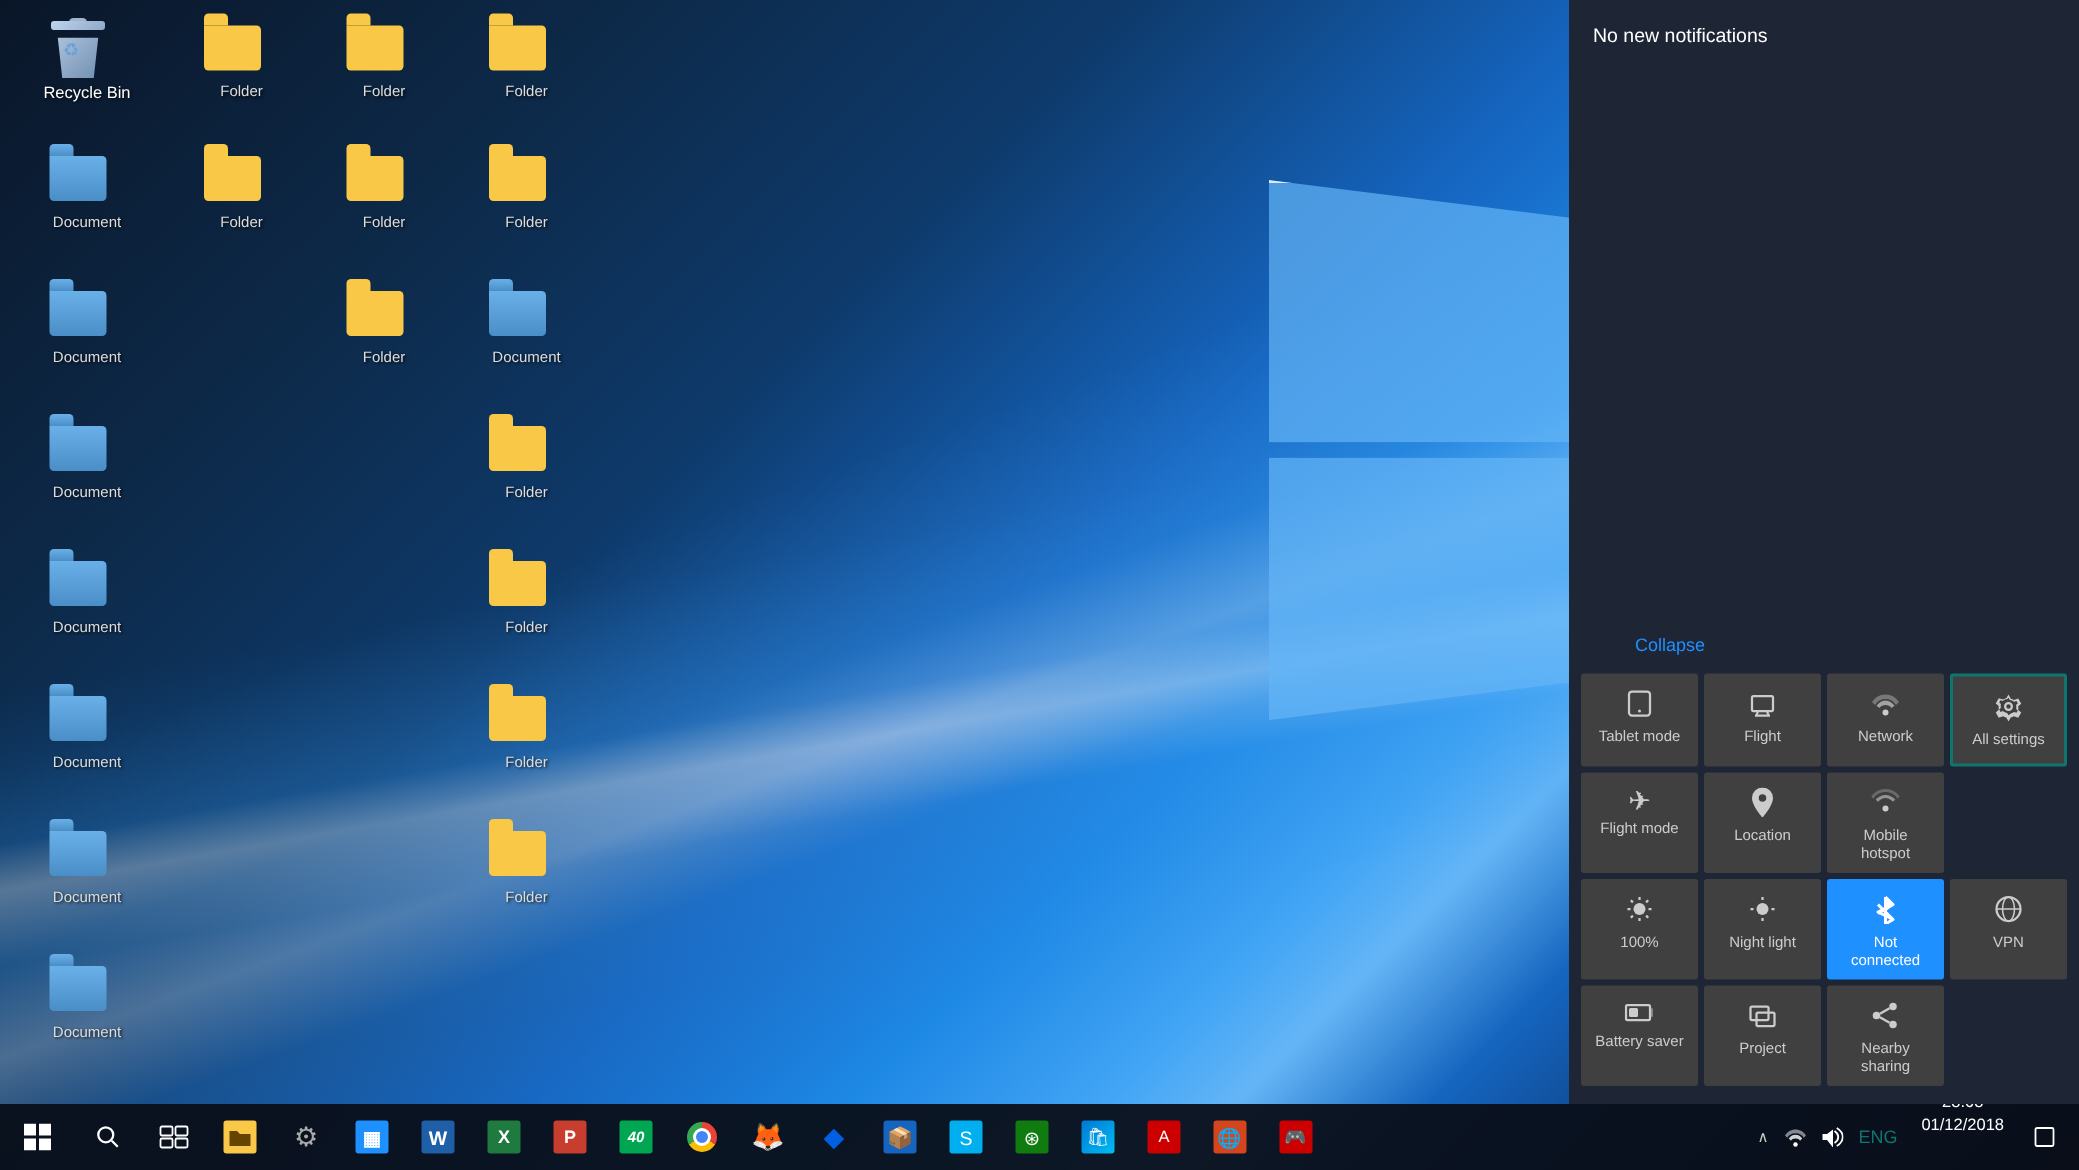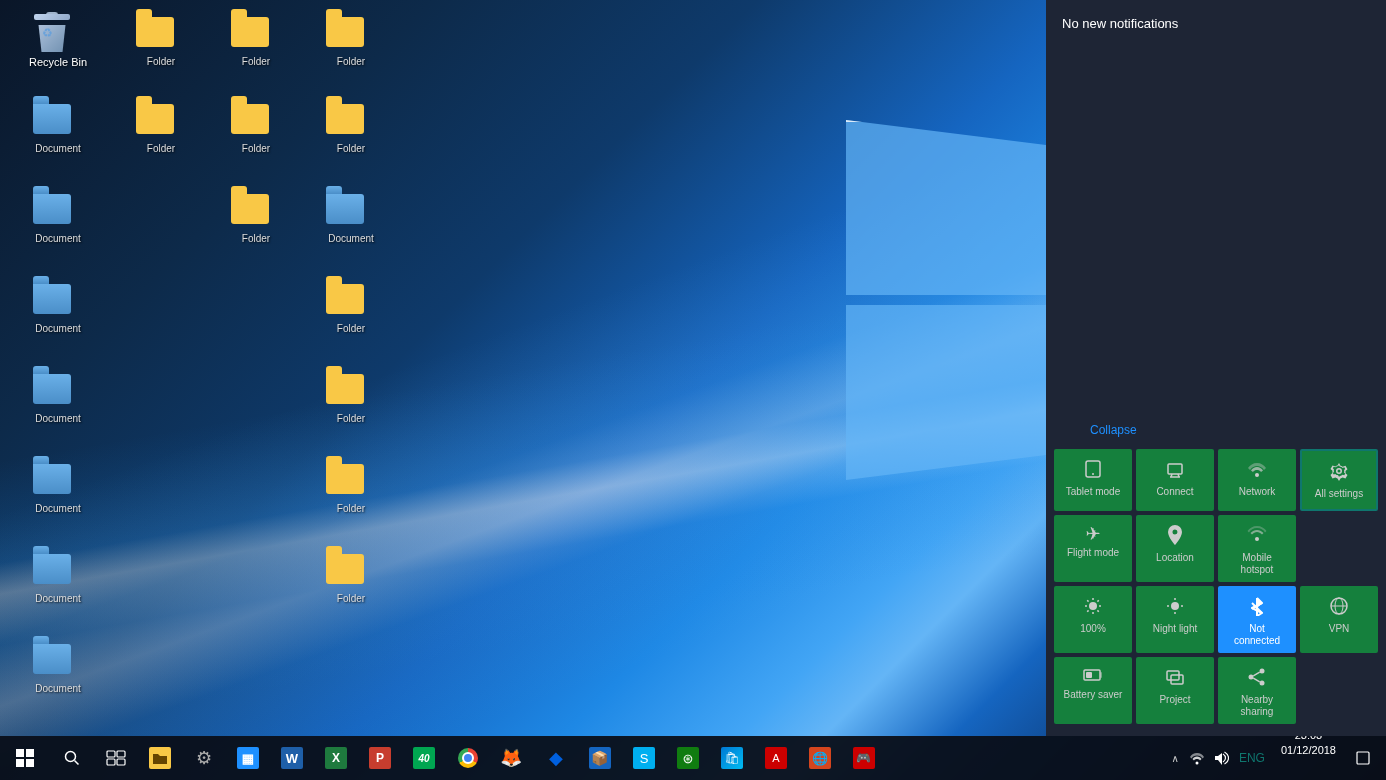--- a/index.html
+++ b/index.html
@@ -325,21 +325,21 @@
     }
 
     .ac-grid {
       display: grid;
       grid-template-columns: repeat(4, 1fr);
       gap: 4px;
       margin-bottom: 4px;
     }
 
     .ac-tile {
-      background: #15803d;
+      background: #404040;
       border: none;
       border-radius: 2px;
       padding: 10px 8px 6px;
       display: flex;
       flex-direction: column;
       align-items: center;
       justify-content: flex-start;
       cursor: pointer;
       color: #ccc;
       min-height: 62px;
@@ -532,21 +532,21 @@
       </div>
       <div class="ac-tile">
         <div class="tile-icon">
           <svg width="20" height="20" viewBox="0 0 20 20" fill="none" stroke="currentColor" stroke-width="1.5">
             <rect x="3" y="5" width="14" height="10" rx="1"></rect>
             <line x1="7" y1="15" x2="6" y2="18"></line>
             <line x1="13" y1="15" x2="14" y2="18"></line>
             <line x1="5" y1="18" x2="15" y2="18"></line>
           </svg>
         </div>
-        <div class="tile-label">Connect</div>
+        <div class="tile-label">Flight</div>
       </div>
       <div class="ac-tile">
         <div class="tile-icon">
           <svg width="20" height="20" viewBox="0 0 20 20" fill="currentColor">
             <path d="M10 4 C6 4 3 6 1 9 L3 11 C5 8 7.5 7 10 7 C12.5 7 15 8 17 11 L19 9 C17 6 14 4 10 4Z" opacity="0.4"></path>
             <path d="M10 8 C7.5 8 5.5 9.5 4 11.5 L6 13 C7 11.5 8.5 11 10 11 C11.5 11 13 11.5 14 13 L16 11.5 C14.5 9.5 12.5 8 10 8Z" opacity="0.7"></path>
             <circle cx="10" cy="16" r="2"></circle>
           </svg>
         </div>
         <div class="tile-label">Network</div>

